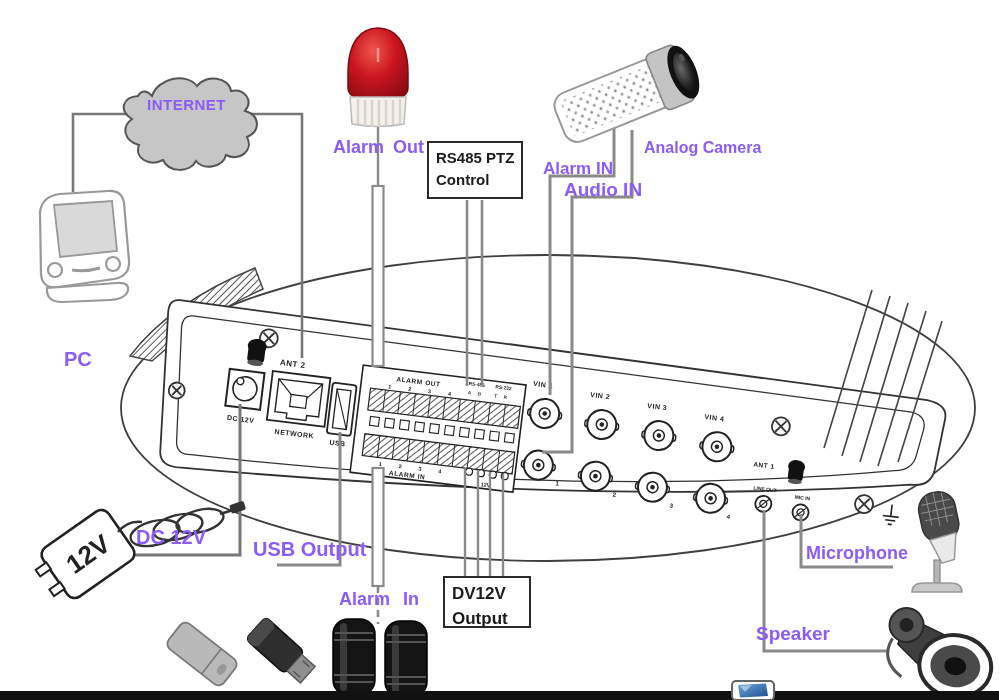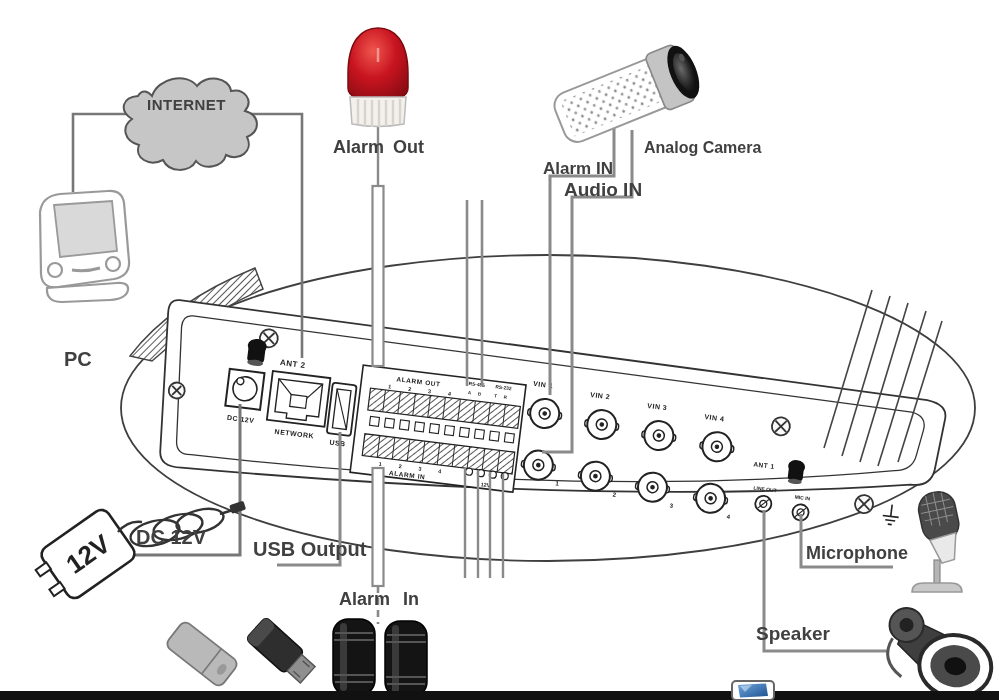--- a/index.html
+++ b/index.html
@@ -1,19 +1,19 @@
 <!DOCTYPE html>
 <html><head>
 <meta charset="utf-8">
 <style>
   html,body{margin:0;padding:0;background:#fff;}
   #stage{position:relative;width:999px;height:700px;background:#ffffff;overflow:hidden;
          font-family:"Liberation Sans",sans-serif;}
   #art{position:absolute;left:0;top:0;z-index:1;}
-  .lbl{position:absolute;z-index:3;font-weight:700;color:#404040;white-space:nowrap;
+  .lbl{position:absolute;z-index:3;font-weight:700;color:#8b5cf6;white-space:nowrap;
        font-family:"Liberation Sans",sans-serif;}
   .lblbox{position:absolute;z-index:3;border:2px solid #2a2a2a;background:#fff;
           font-weight:700;color:#1c1c1c;font-family:"Liberation Sans",sans-serif;
           padding:4px 7px;line-height:1.45;white-space:nowrap;}
   svg text{font-family:"Liberation Sans",sans-serif;font-weight:700;fill:#222;}
 </style>
 </head>
 <body>
 
 <div id="stage">
@@ -405,31 +405,39 @@
     <polygon points="740,686 752,685 745,692" fill="#ffffff" opacity="0.45"></polygon>
   </g>
 </svg>
 
 <div class="lbl" style="left:147px;top:96px;font-size:15px;letter-spacing:0.5px;">INTERNET</div>
 
 <div class="lbl" style="left:64px;top:300px;font-size:20px;margin-top:48px;">PC</div>
 
 <div class="lbl" style="left:333px;top:137px;font-size:18px;word-spacing:4px;">Alarm Out</div>
 
+<div class="lblbox" style="left:427px;top:141px;width:78px;height:46px;font-size:15px;">
+  <div>RS485 PTZ</div>
+  <div>Control</div>
+</div>
 
 <div class="lbl" style="left:644px;top:139px;font-size:16px;">Analog Camera</div>
 
 <div class="lbl" style="left:543px;top:159px;font-size:17px;">Alarm IN</div>
 
 <div class="lbl" style="left:564px;top:179px;font-size:19px;">Audio IN</div>
 
 <div class="lbl" style="left:136px;top:526px;font-size:20px;">DC 12V</div>
 
 <div class="lbl" style="left:253px;top:538px;font-size:20px;">USB Output</div>
 
 <div class="lbl" style="left:339px;top:589px;font-size:18px;word-spacing:8px;">Alarm In</div>
 
+<div class="lblbox" style="left:443px;top:576px;width:70px;height:40px;font-size:17px;">
+  <div>DV12V</div>
+  <div>Output</div>
+</div>
 
 <div class="lbl" style="left:806px;top:543px;font-size:18px;">Microphone</div>
 
 <div class="lbl" style="left:756px;top:623px;font-size:19px;">Speaker</div>
 
 </div>
 
 </body></html>

